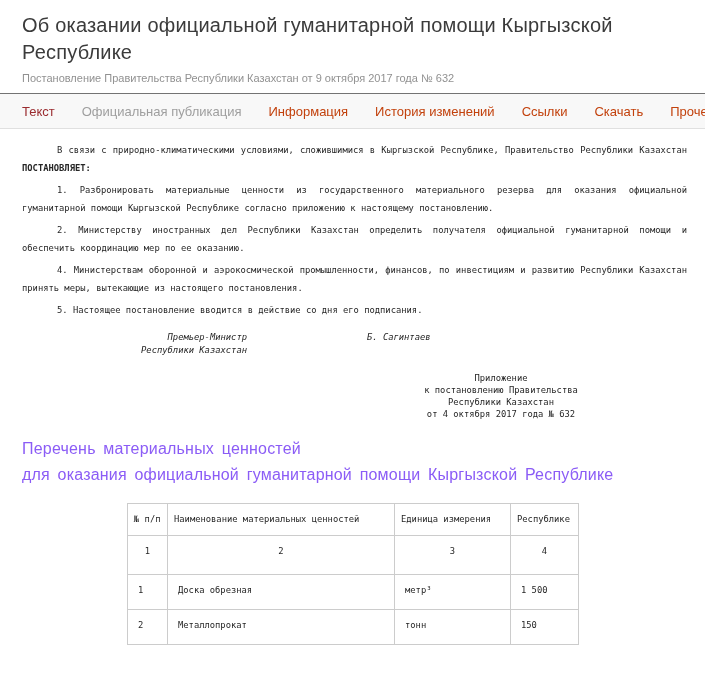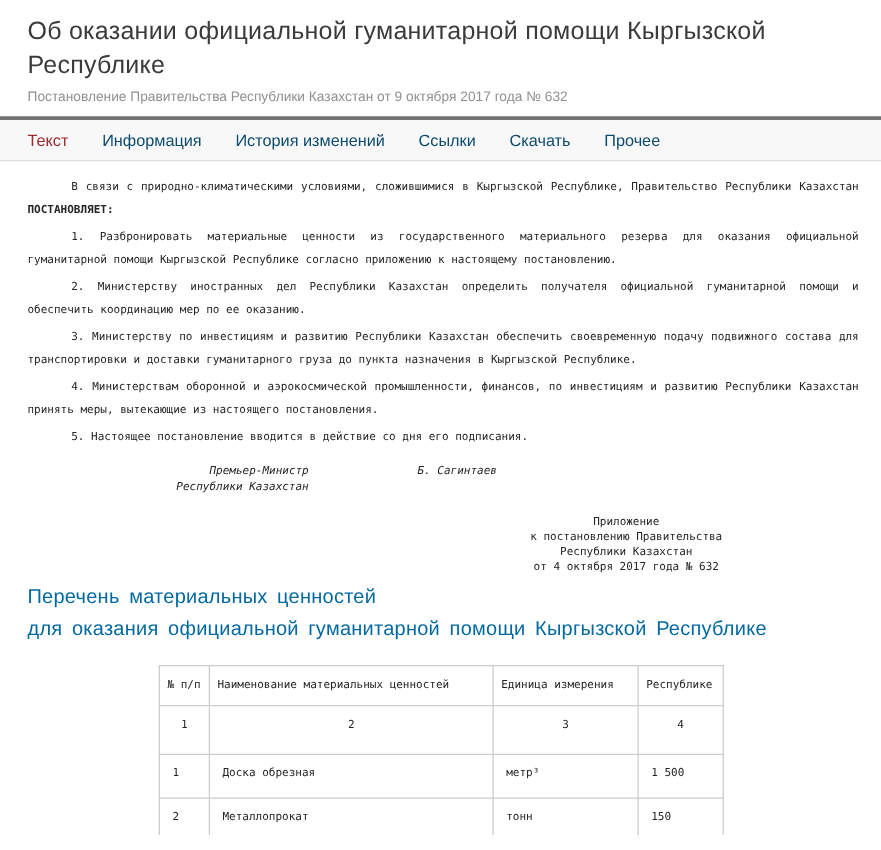--- a/index.html
+++ b/index.html
@@ -18,60 +18,60 @@
     font-size: 20px; line-height: 27px; font-weight: 400;
     color: #3b3b3b; max-width: 600px; letter-spacing: 0.2px;
   }
   .hdr .subtitle {
     margin-top: 6px; font-size: 11px; color: #919191;
   }
 
   
   .tabbar {
     height: 36px; background: #f8f8f8;
-    border-top: 3px solid #737373; border-bottom: 1px solid #e0e0e0;
+    border-top: 1px solid #737373; border-bottom: 1px solid #e0e0e0;
     display: flex; align-items: center;
     padding-left: 22px;
     font-size: 13px;
   }
-  .tab { margin-right: 27px; color: #0c4a6e; cursor: pointer; white-space: nowrap; }
+  .tab { margin-right: 27px; color: #c2410c; cursor: pointer; white-space: nowrap; }
   .tab.active { color: #9a2b2f; }
   .tab.muted { color: #9e9e9e; }
 
   
   .doc {
     padding: 8px 18px 0 22px;
     font-family: "DejaVu Sans Mono", monospace;
     font-size: 8.8px; color: #262626;
   }
   .doc p.para {
     text-align: justify; text-indent: 35px;
     line-height: 18px; margin: 4px 0;
   }
   .doc p.para b { font-weight: bold; }
 
   
   .sig {
     display: flex; margin-top: 12px; font-style: italic; line-height: 13px;
   }
   .sig .sig-pos { width: 225px; text-align: right; font-style: italic; }
-  .sig .sig-name { margin-left: 87px; }
+  .sig .sig-name { margin-left: 120px; }
 
   
   .appendix {
     margin-top: 15px; margin-left: 329px; width: 300px;
     text-align: center; line-height: 12px;
   }
 
   
   .annex-title {
-    margin-top: 5px;
+    margin-top: 16px;
     font-family: "Liberation Sans", sans-serif;
     font-size: 16px; line-height: 26px; font-weight: 400;
-    color: #0369a1; word-spacing: 3px; letter-spacing: 0.2px;
+    color: #8b5cf6; word-spacing: 3px; letter-spacing: 0.2px;
   }
 
   
   table.annex {
     border-collapse: collapse;
     margin: 15px 0 0 105px;
     font-family: "DejaVu Sans Mono", monospace;
     font-size: 8.8px; color: #262626;
   }
   table.annex th, table.annex td {
@@ -91,34 +91,34 @@
 
 <div class="page">
 
   <div class="hdr">
     <h1>Об оказании официальной гуманитарной помощи Кыргызской Республике</h1>
     <div class="subtitle">Постановление Правительства Республики Казахстан от 9 октября 2017 года № 632</div>
   </div>
 
   <nav class="tabbar">
     <span class="tab active">Текст</span>
+    <span class="tab muted">Официальная публикация</span>
     <span class="tab">Информация</span>
     <span class="tab">История изменений</span>
     <span class="tab">Ссылки</span>
     <span class="tab">Скачать</span>
     <span class="tab">Прочее</span>
   </nav>
 
   <main class="doc">
 
     <p class="para"><span>В связи с природно-климатическими условиями, сложившимися в Кыргызской Республике, Правительство Республики Казахстан </span><b>ПОСТАНОВЛЯЕТ:</b></p>
 
     <p class="para">1. Разбронировать материальные ценности из государственного материального резерва для оказания официальной гуманитарной помощи Кыргызской Республике согласно приложению к настоящему постановлению.</p>
     <p class="para">2. Министерству иностранных дел Республики Казахстан определить получателя официальной гуманитарной помощи и обеспечить координацию мер по ее оказанию.</p>
-    <p class="para">3. Министерству по инвестициям и развитию Республики Казахстан обеспечить своевременную подачу подвижного состава для транспортировки и доставки гуманитарного груза до пункта назначения в Кыргызской Республике.</p>
     <p class="para">4. Министерствам оборонной и аэрокосмической промышленности, финансов, по инвестициям и развитию Республики Казахстан принять меры, вытекающие из настоящего постановления.</p>
     <p class="para">5. Настоящее постановление вводится в действие со дня его подписания.</p>
 
     <div class="sig">
       <div class="sig-pos">
         <span>Премьер-Министр</span><br>
         <span>Республики Казахстан</span>
       </div>
       <div class="sig-name">Б. Сагинтаев</div>
     </div>

